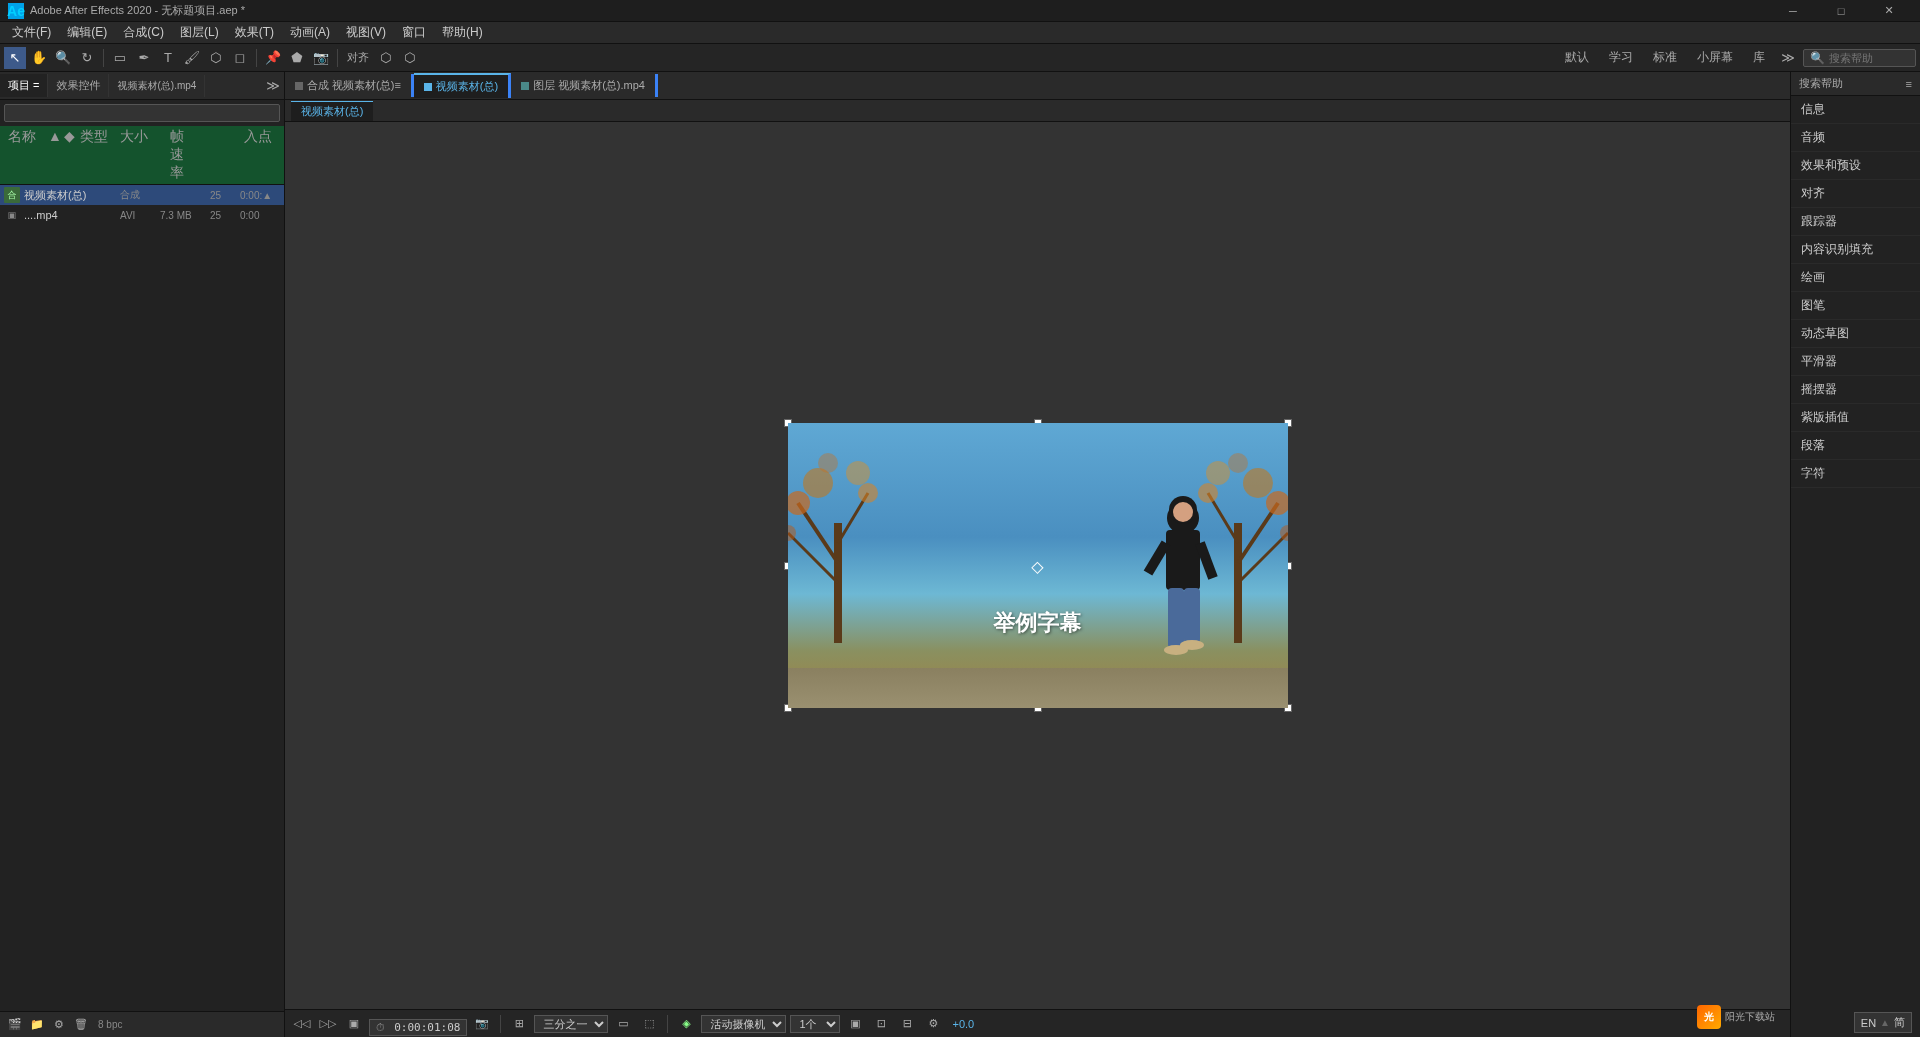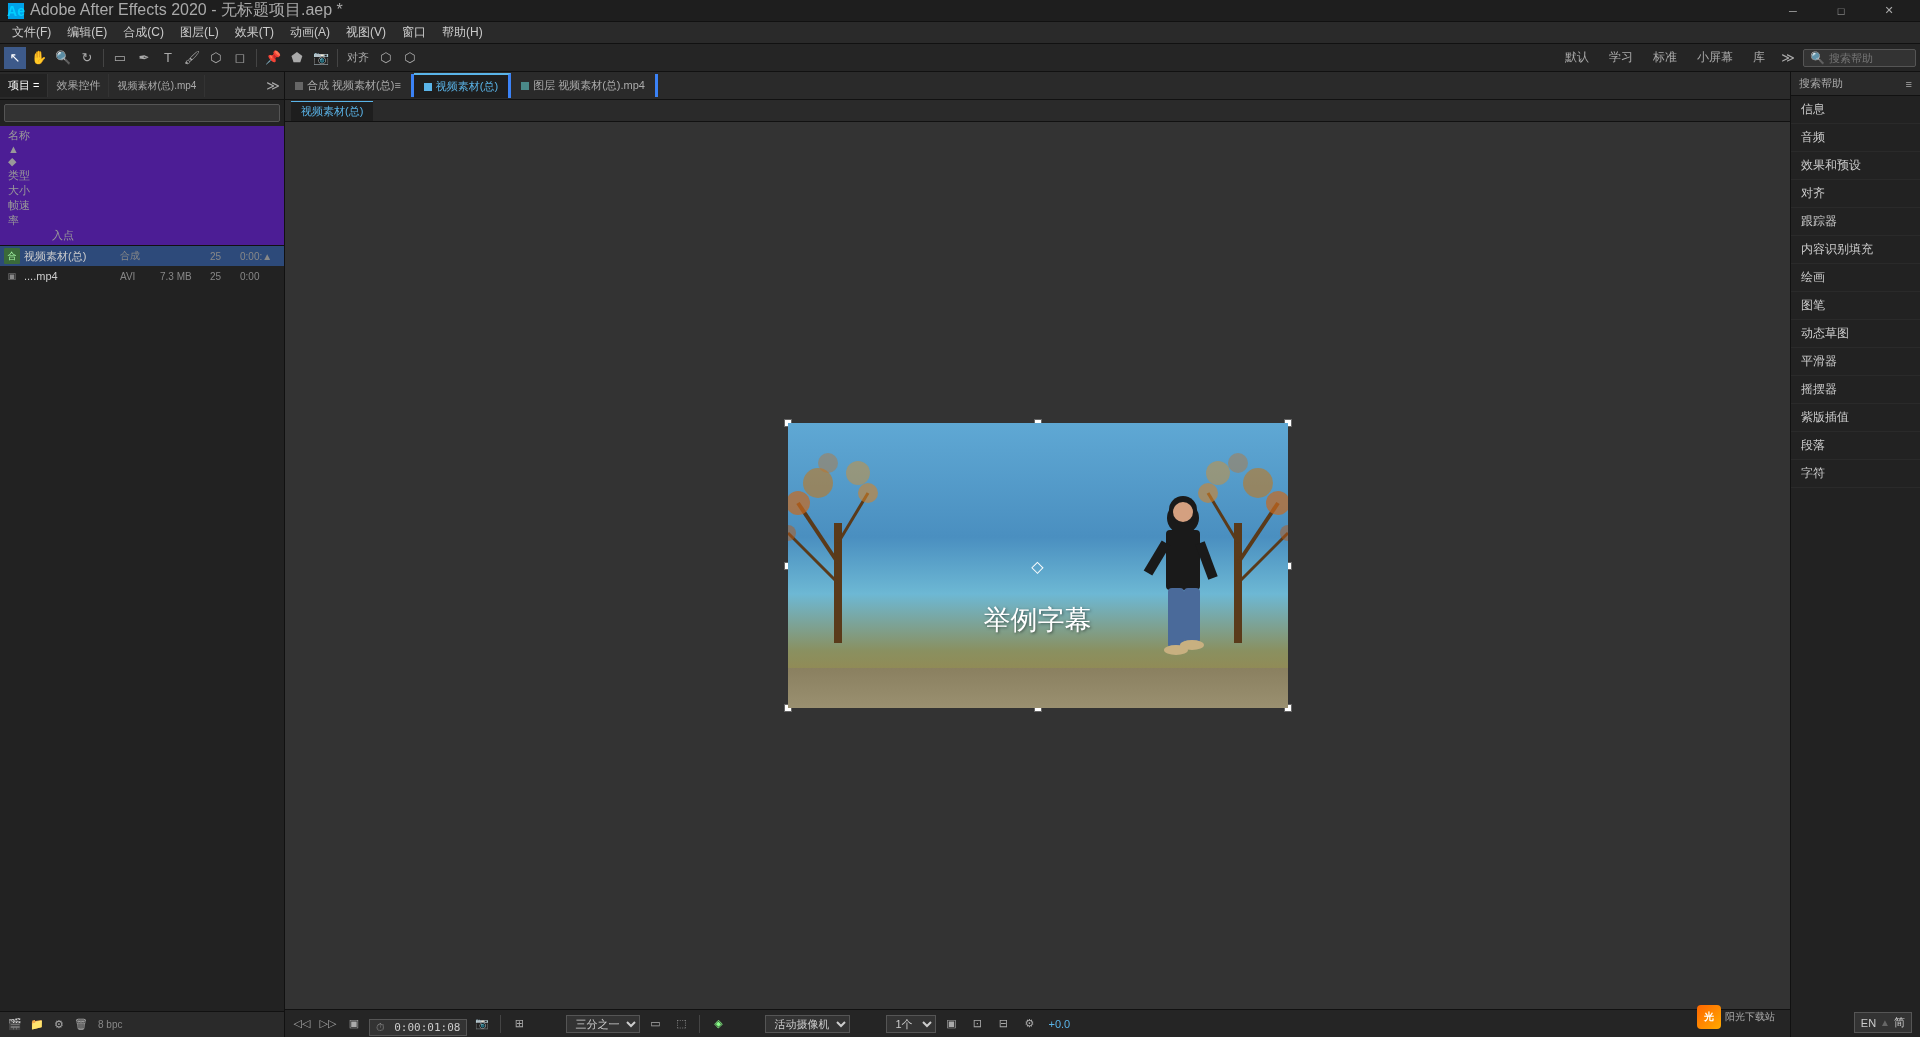--- a/index.html
+++ b/index.html
@@ -23,21 +23,21 @@
       border-bottom: 1px solid #111;
     }
     #title-bar .app-icon {
       width: 16px; height: 16px;
       background: #00a2e8;
       margin-right: 6px;
       display: flex; align-items: center; justify-content: center;
       font-size: 9px; font-weight: bold; color: #fff;
     }
     #title-bar .title-text {
-      font-size: 16px; color: #aaa; flex: 1;
+      font-size: 11px; color: #aaa; flex: 1;
     }
     #title-bar .win-controls {
       display: flex; gap: 2px;
     }
     #title-bar .win-btn {
       width: 46px; height: 22px;
       background: transparent;
       border: none; color: #aaa; cursor: pointer;
       font-size: 11px; display: flex; align-items: center; justify-content: center;
     }
@@ -142,25 +142,24 @@
       display: flex;
     }
     #project-search input {
       width: 100%; background: #333; border: 1px solid #555;
       color: #ccc; padding: 2px 6px; font-size: 11px;
       border-radius: 2px; outline: none;
     }
     #project-header {
       display: flex;
       padding: 2px 4px;
-      background: #4c1d95;
+      background: #14532d;
       border-bottom: 1px solid #111;
-      font-size: 11px;
+      font-size: 14px;
       color: #999;
-      flex-direction: column;
     }
     .ph-col { padding: 0 4px; flex-shrink: 0; }
     .ph-name { flex: 1; }
     .ph-type { width: 40px; }
     .ph-size { width: 50px; }
     .ph-fps { width: 30px; }
     .ph-in { width: 40px; margin-left: 44px; }
 
     .project-item {
       display: flex;
@@ -268,22 +267,22 @@
       position: absolute;
       right: -10px; top: 20px;
       width: 120px; height: 200px;
     }
     
     #subtitle-overlay {
       position: absolute;
       bottom: 70px;
       left: 50%; transform: translateX(-50%);
       color: white;
-      font-size: 27px;
-      font-weight: normal;
+      font-size: 22px;
+      font-weight: bold;
       text-shadow: 1px 1px 3px rgba(0,0,0,0.5);
       white-space: nowrap;
     }
     
     .handle {
       position: absolute;
       width: 8px; height: 8px;
       background: white;
       border: 1px solid #666;
     }
@@ -313,21 +312,21 @@
       flex-shrink: 0;
     }
     .pc-btn {
       width: 22px; height: 20px;
       background: transparent; border: none; color: #aaa;
       cursor: pointer; font-size: 11px;
       display: flex; align-items: center; justify-content: center;
     }
     .pc-select {
       background: #333; border: 1px solid #555; color: #ccc;
-      font-size: 11px; padding: 1px 4px; height: 18px; margin-left: 32px;
+      font-size: 11px; padding: 1px 4px; height: 18px;
     }
     .pc-timecode {
       font-size: 11px; color: #ccc; padding: 0 4px;
       background: #333; border: 1px solid #555;
       padding: 1px 6px; font-family: monospace; margin-top: 7px;
     }
 
     
     #right-panel {
       width: 130px;

